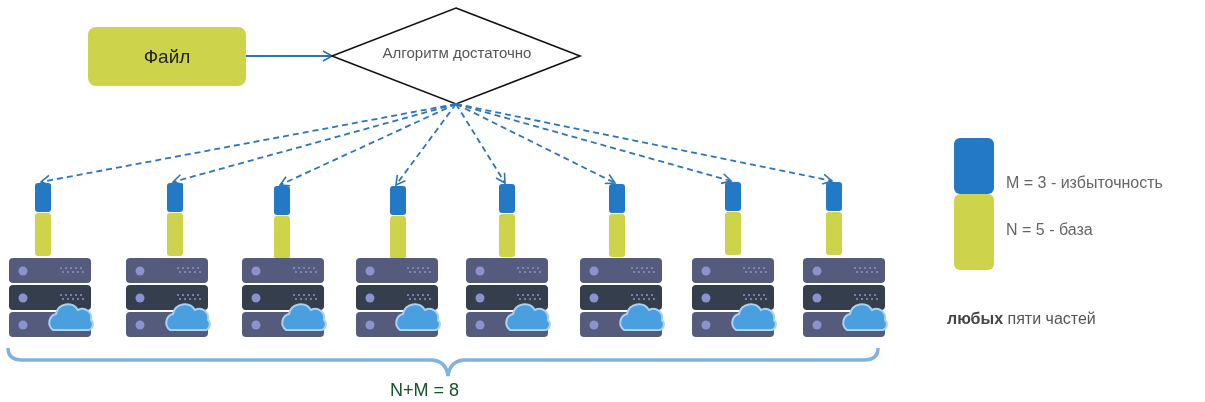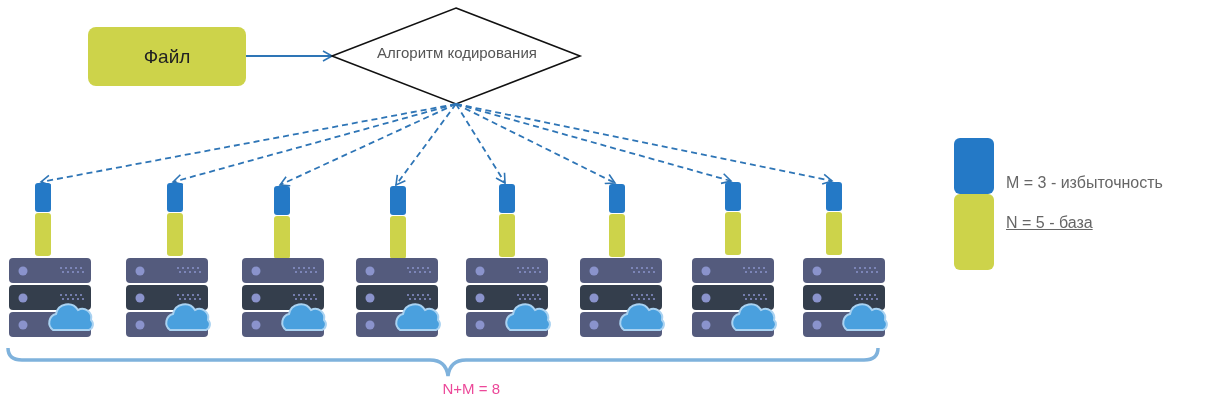--- a/index.html
+++ b/index.html
@@ -5,21 +5,21 @@
   html,body{margin:0;padding:0;background:#fff;}
   body{width:1205px;height:402px;position:relative;overflow:hidden;font-family:"Liberation Sans",sans-serif;}
   #canvas{position:absolute;left:0;top:0;}
   .file-box{position:absolute;left:88px;top:27px;width:158px;height:59px;background:#cdd34a;border-radius:8px;display:flex;align-items:center;justify-content:center;font-size:19px;color:#222;text-align:center;}
   .algo-label{position:absolute;left:332px;top:44px;width:250px;text-align:center;font-size:15px;color:#555;}
   .legend-blue{position:absolute;left:954px;top:138px;width:40px;height:56px;background:#2479c6;border-radius:6px;}
   .legend-green{position:absolute;left:954px;top:194px;width:40px;height:76px;background:#cdd34a;border-radius:6px;}
   .legend-text{position:absolute;font-size:16px;color:#666;}
   .note{position:absolute;left:947px;top:307px;font-size:16px;color:#555;line-height:23px;}
   .note b{color:#444;}
-  .sum-label{position:absolute;left:390px;top:380px;width:110px;text-align:right;font-size:15px;color:#ec4899;}
+  .sum-label{position:absolute;left:390px;top:380px;width:110px;text-align:left;font-size:18px;color:#14532d;}
 </style>
 </head>
 <body>
 
 <svg id="canvas" width="1205" height="402">
   <defs>
     <marker id="arr" markerWidth="12" markerHeight="12" refX="10" refY="6" orient="auto" markerUnits="userSpaceOnUse">
       <path d="M1,1 L10,6 L1,11" fill="none" stroke="#2e75b6" stroke-width="1.6"></path>
     </marker>
   </defs>
@@ -287,23 +287,24 @@
         <path d="M847,330 a9,9 0 0 1 3,-16 a12,12 0 0 1 22,-4 a9,9 0 0 1 13,10 a6,6 0 0 1 -2,10 z" fill="#4aa0de" stroke="#a9d2f1" stroke-width="2"></path>
       </g>
     </g>
 
   <path d="M8,348 Q8,360 22,360 L430,360 Q446,360 448,376 Q450,360 466,360 L864,360 Q878,360 878,348" fill="none" stroke="#7fb2dc" stroke-width="3.5"></path>
 </svg>
 
 <div class="file-box">
     <span>Файл</span>
   </div>
-<div class="algo-label">Алгоритм кодирования</div>
+<div class="algo-label">Алгоритм достаточно</div>
 
 <div class="legend-blue"></div>
 <div class="legend-green"></div>
 <div class="legend-text" style="left:1006px;top:162px;margin-top:12px;">M = 3  - избыточность</div>
-<div class="legend-text" style="left:1006px;top:214px;text-decoration:underline;">N = 5  - база</div>
+<div class="legend-text" style="left:1006px;top:221px;">N = 5  - база</div>
 
 <div class="note">
+  <div><b>любых</b><span> пяти частей</span></div>
 </div>
 
 <div class="sum-label">N+M = 8</div>
 
 </body></html>

